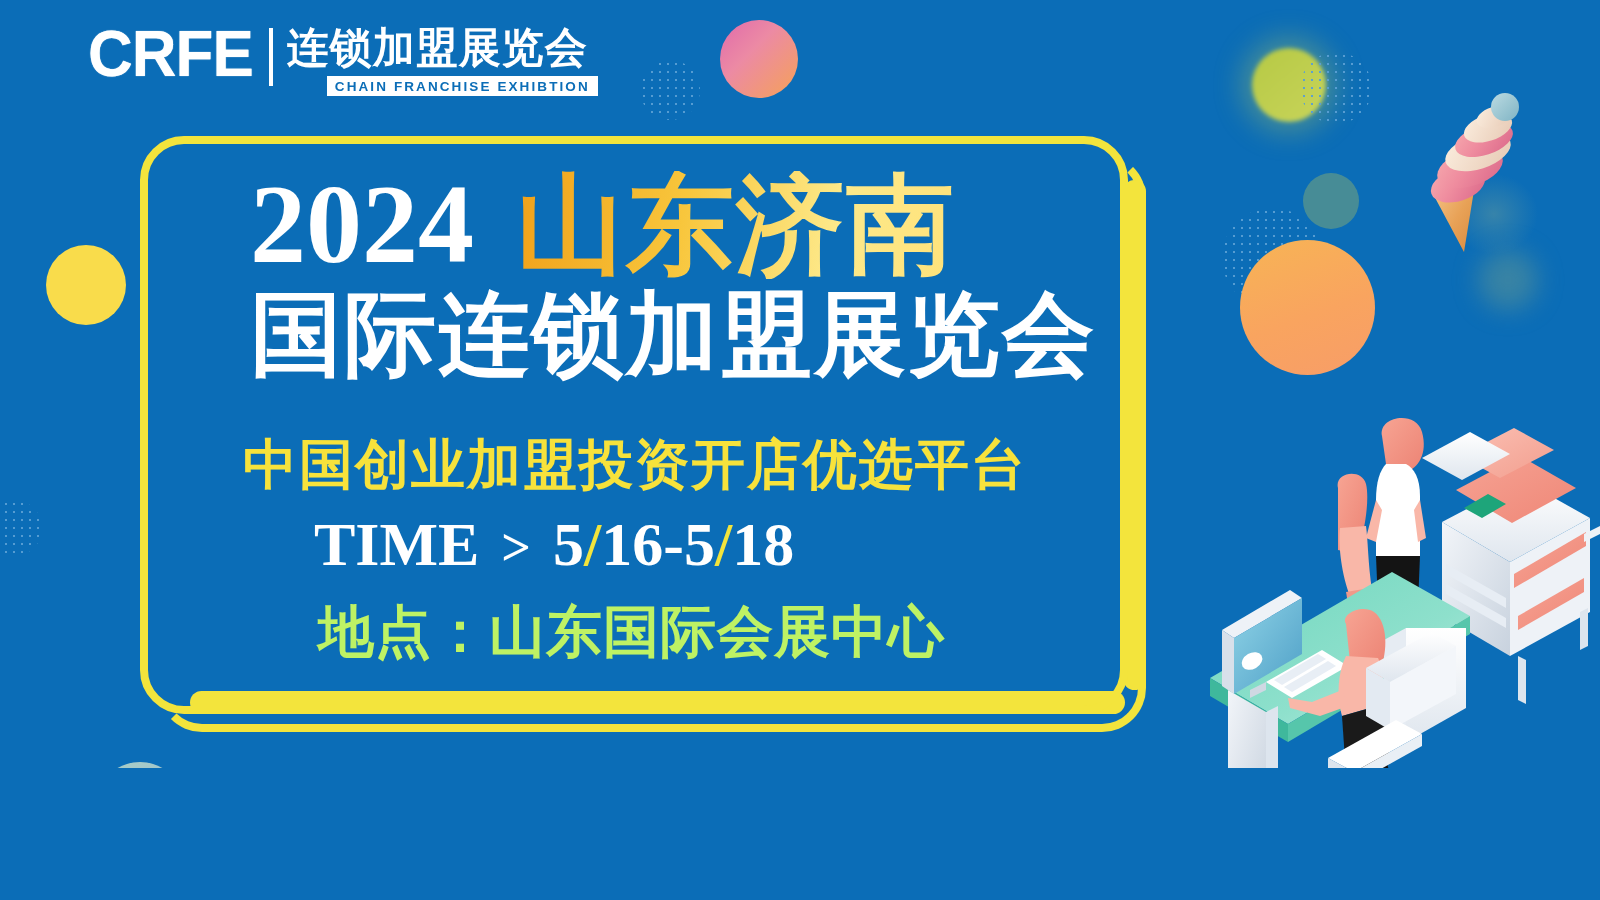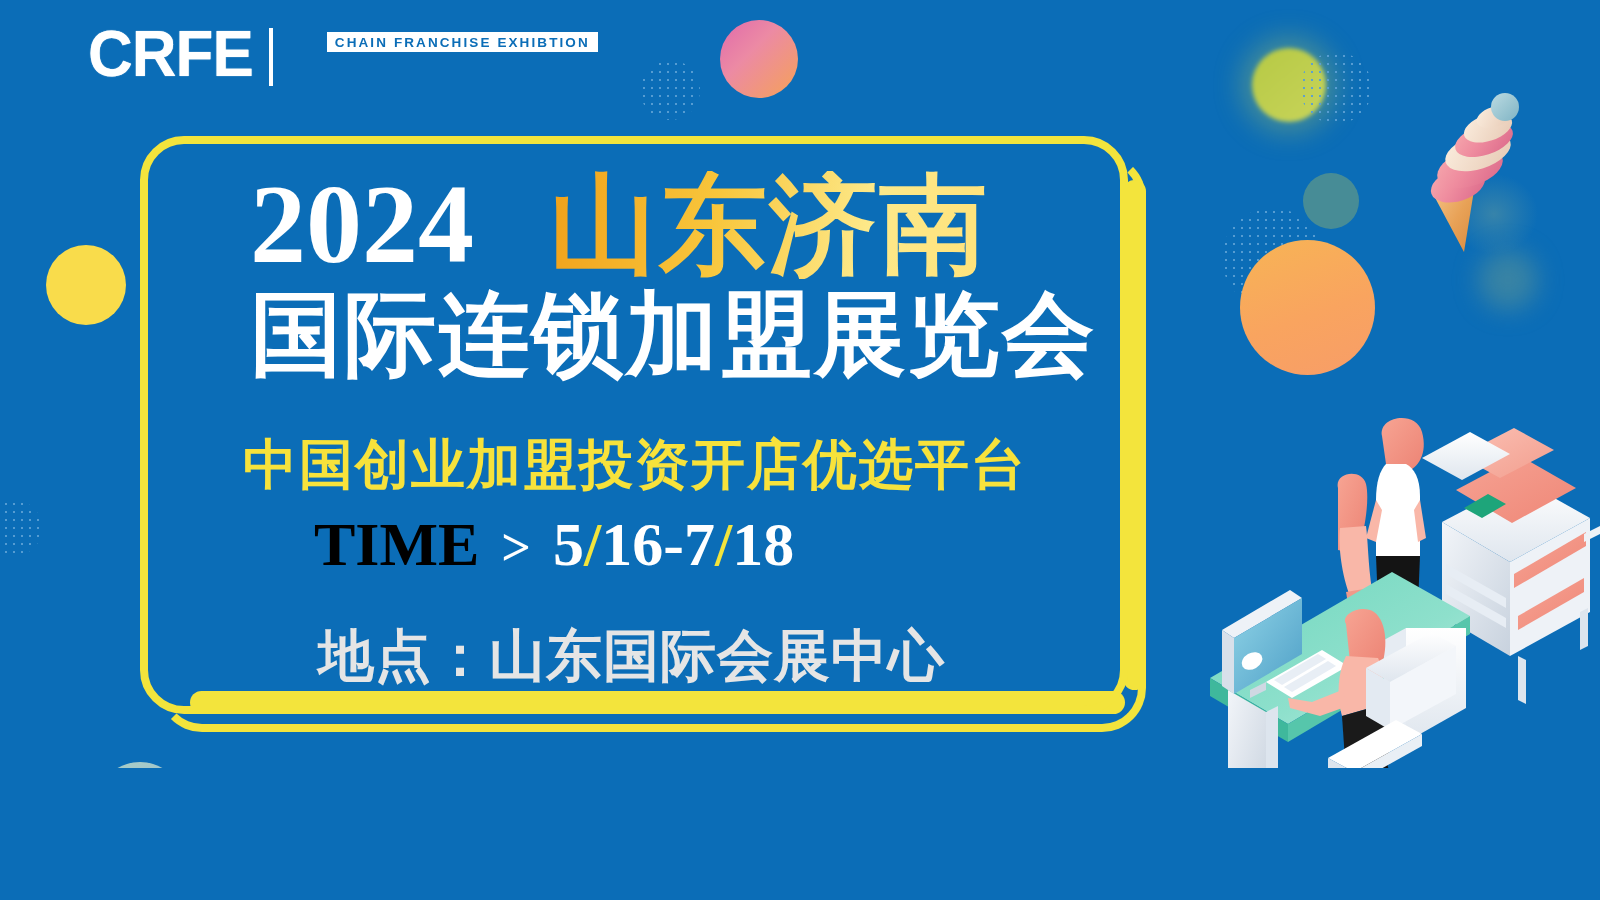--- a/index.html
+++ b/index.html
@@ -94,21 +94,20 @@
     color:#0b6db7; background:#ffffff;
     padding:3px 8px 2px 8px; text-align:center;margin-left:40px;
   }
 
   
   #content { position:absolute; left:0; top:0; width:1128px; z-index:6; }
 
   .title-row {
     position:absolute; display:flex; align-items:baseline;
     white-space:nowrap;
-    gap:33px;
   }
   #title-line1 { left:250px; top:168px; }
   #t-2024 {
     font-family:"Liberation Serif", serif;
     font-weight:bold; font-size:112px; line-height:1;
     color:#ffffff;
   }
   #t-city {
     font-family:"Liberation Sans", sans-serif;
     font-weight:bold; font-size:108px; line-height:1;
@@ -131,29 +130,29 @@
     font-family:"Liberation Sans", sans-serif;
     font-weight:bold; font-size:54px; line-height:1;
     color:#f7e23b; letter-spacing:2px; white-space:nowrap;
   }
   #time-row {
     position:absolute; left:314px; top:513px;
     display:flex; align-items:baseline; white-space:nowrap;
     font-family:"Liberation Serif", serif;
     font-weight:bold; font-size:62px; line-height:1;
   }
-  #time-label { color:#000000; }
+  #time-label { color:#ffffff; }
   #time-gt { color:#ffffff; margin:0 22px; font-size:52px; }
   #time-value { color:#ffffff; }
   #time-value .sl { color:#f3e43c; }
   #venue-row {
     position:absolute; left:318px; top:604px;
     font-family:"Liberation Sans", sans-serif;
     font-weight:bold; font-size:56px; line-height:1;
-    color:#e5e5e5; letter-spacing:1px; white-space:nowrap;margin-top:24px;
+    color:#bef264; letter-spacing:1px; white-space:nowrap;
   }
   #organizer {
     position:absolute; left:192px; top:806px;
     font-family:"Liberation Sans", sans-serif;
     font-weight:bold; font-size:29px; line-height:1;
     color:#ffffff; letter-spacing:.5px; white-space:nowrap;
     z-index:6;
   }
 
   
@@ -206,39 +205,40 @@
 
   <div id="frame-shadow"></div>
   <div id="frame-thick-r"></div>
   <div id="frame-thick-b"></div>
   <div id="frame"></div>
 
   <div id="logo">
     <div id="logo-crfe">CRFE</div>
     <div id="logo-divider"></div>
     <div id="logo-right">
+      <div id="logo-cn">连锁加盟展览会</div>
       <div id="logo-en">CHAIN FRANCHISE EXHIBTION</div>
     </div>
   </div>
 
   <div id="content">
 
     <div id="title-line1" class="title-row">
       <span id="t-2024">2024</span>
       <span id="t-city">山东济南</span>
     </div>
 
     <div id="title-line2">国际连锁加盟展览会</div>
 
     <div id="sub-slogan">中国创业加盟投资开店优选平台</div>
 
     <div id="time-row">
       <span id="time-label">TIME</span>
       <span id="time-gt">&gt;</span>
-      <span id="time-value"><span>5</span><span class="sl">/</span><span>16-7</span><span class="sl">/</span><span>18</span></span>
+      <span id="time-value"><span>5</span><span class="sl">/</span><span>16-5</span><span class="sl">/</span><span>18</span></span>
     </div>
 
     <div id="venue-row">地点：山东国际会展中心</div>
   </div>
 
 
   <svg id="icecream" viewBox="0 0 140 175">
     <defs>
       <linearGradient id="cone" x1="0" y1="0" x2="1" y2="1">
         <stop offset="0%" stop-color="#f5c88f"></stop>

